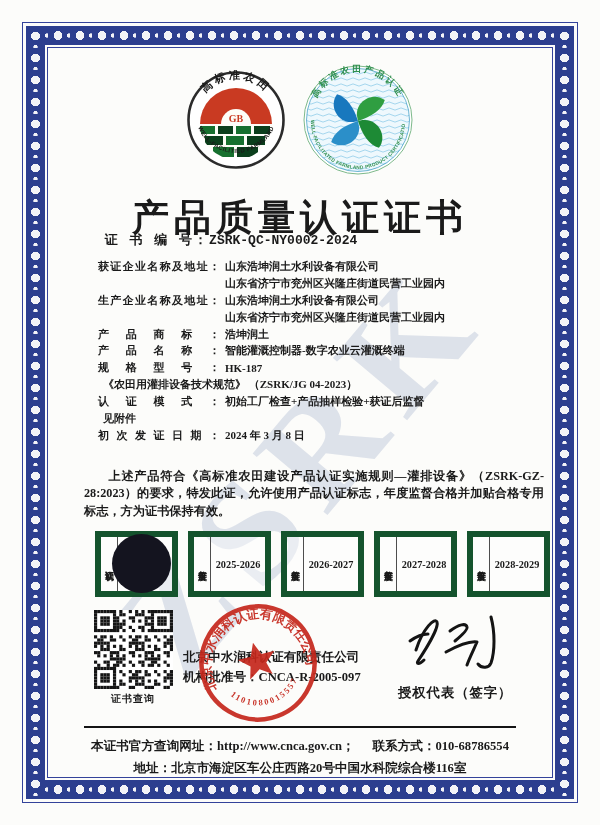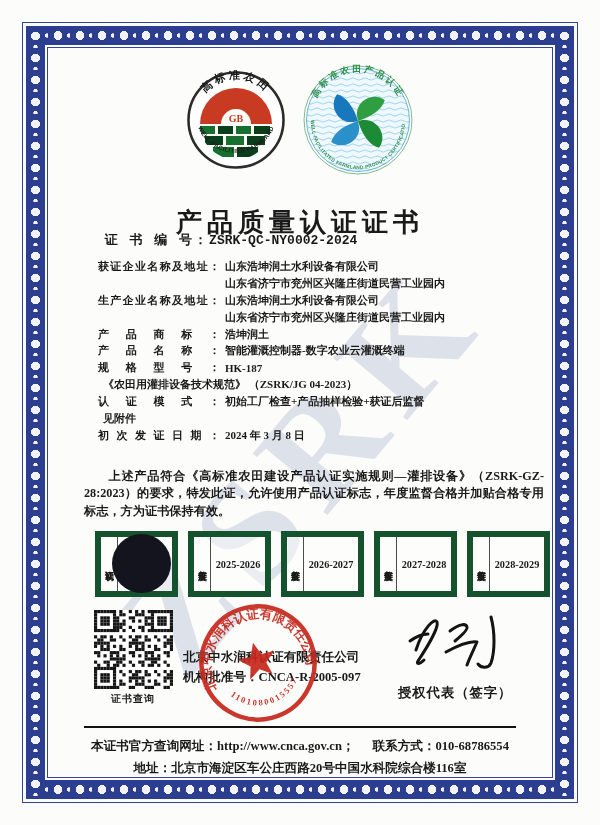--- a/index.html
+++ b/index.html
@@ -23,22 +23,22 @@
   .band-left{left:26px;} .band-right{right:26px;}
   
   .watermark{position:absolute;left:55px;top:385px;width:490px;text-align:center;
     font-size:148px;font-weight:bold;letter-spacing:18px;color:#b9c3d7;opacity:.45;
     transform:rotate(-50deg);transform-origin:center;z-index:0;pointer-events:none;}
   .content{position:absolute;inset:0;z-index:1;}
   
   .logos{position:absolute;top:64px;left:0;right:0;display:flex;justify-content:center;
     align-items:center;gap:16px;}
   
-  .title{position:absolute;top:189px;left:0;right:0;margin:16px;text-align:center;
-    font-family:Liberation Serif, serif;font-size:26px;font-weight:900;
+  .title{position:absolute;top:189px;left:0;right:0;margin:4px;text-align:center;
+    font-family:Liberation Serif, serif;font-size:37px;font-weight:900;
     letter-spacing:5px;}
   .cert-no{position:absolute;top:231px;left:0;right:138px;text-align:center;
     font-size:13px;font-weight:bold;font-family:Liberation Mono, monospace;}
   .cert-no .lbl{letter-spacing:2px;}
   
   .fields{position:absolute;left:90px;right:56px;top:258px;font-size:11px;font-weight:bold;margin-left:8px;}
   .frow{display:flex;height:16.9px;align-items:center;}
   .flabel{display:inline-block;width:122px;flex:none;text-align:justify;text-align-last:justify;}
   .fvalue{flex:1;padding-left:5px;white-space:nowrap;}
   

